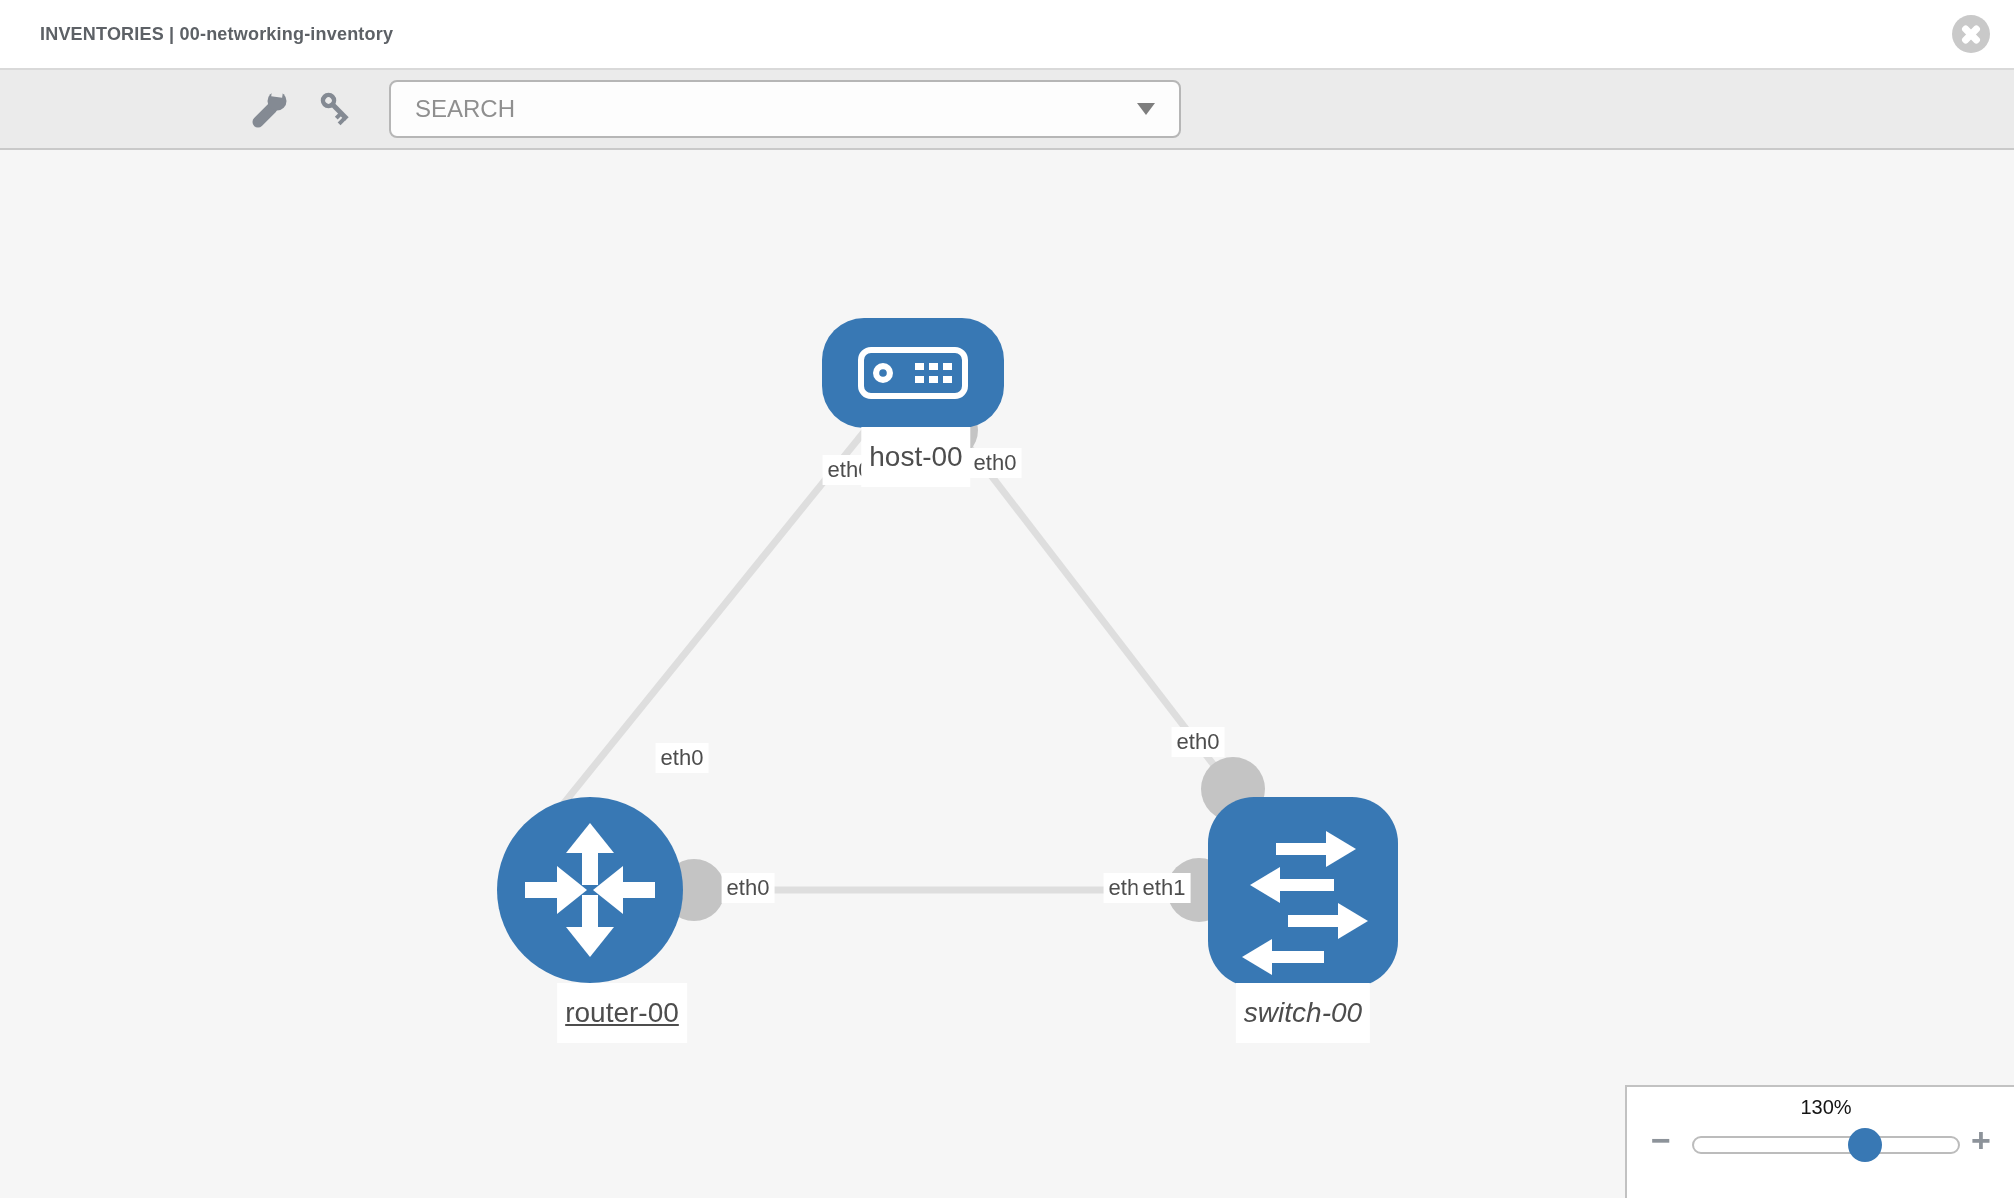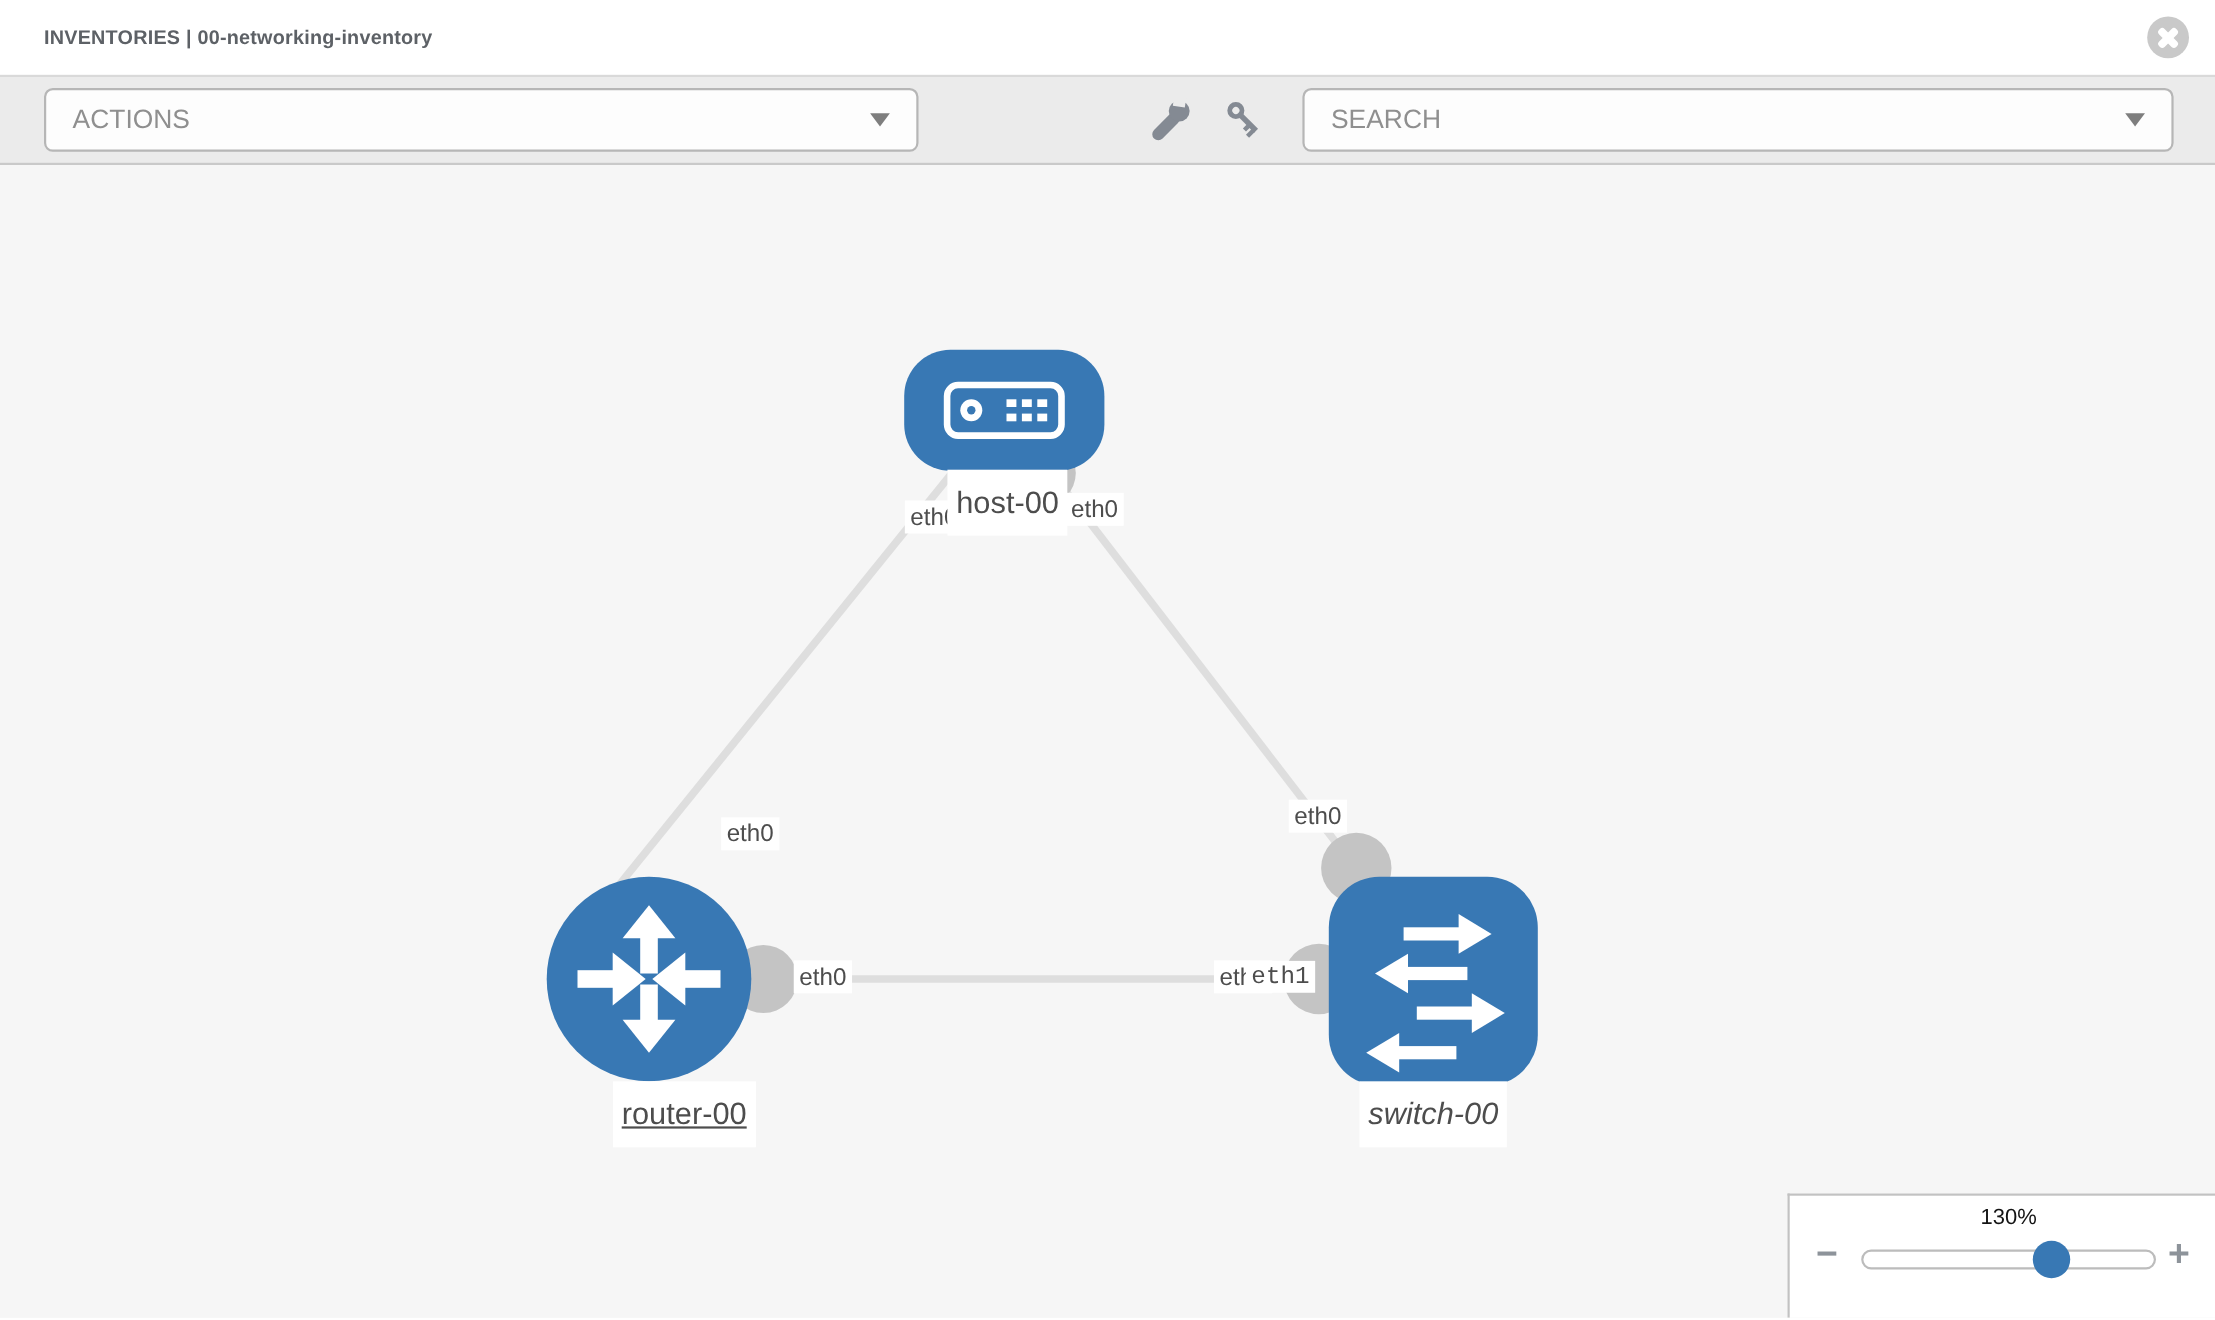--- a/index.html
+++ b/index.html
@@ -63,24 +63,20 @@
 </style>
 </head>
 <body>
 
 <div class="header">
   <span class="title">INVENTORIES | 00-networking-inventory</span>
   <div class="close-btn"></div>
 </div>
 
 <div class="toolbar">
-  <div class="select-box actions-box">
-    <span>ACTIONS</span>
-    <span class="caret"></span>
-  </div>
 
   <svg class="tool-icon wrench" viewBox="0 0 40 40">
     <line x1="9" y1="33" x2="23" y2="19" stroke="#848a93" stroke-width="11" stroke-linecap="round"></line>
     <circle cx="28" cy="12" r="9.5" fill="#848a93"></circle>
     <rect x="23" y="-3" width="11" height="11" fill="#ebebeb" transform="rotate(8 28 2)"></rect>
   </svg>
 
   <svg class="tool-icon key" viewBox="0 0 40 40">
     <g transform="rotate(45 20 20)" fill="#848a93">
       <circle cx="8" cy="20" r="5.5" fill="none" stroke="#848a93" stroke-width="4.5"></circle>
@@ -153,21 +149,21 @@
       </g>
     </svg>
   </div>
 
   <span class="lbl eth-lbl" style="left:849px; top:320px;">eth0</span>
   <span class="lbl eth-lbl" style="left:995px; top:313px;">eth0</span>
   <span class="lbl eth-lbl" style="left:682px; top:608px;">eth0</span>
   <span class="lbl eth-lbl" style="left:1198px; top:592px;">eth0</span>
   <span class="lbl eth-lbl" style="left:748px; top:738px;">eth0</span>
   <span class="lbl eth-lbl" style="left:1130px; top:738px;">eth0</span>
-  <span class="lbl eth-lbl" style="left:1164px; top:738px; z-index:5;font-family:Liberation Mono, monospace;">eth1</span>
+  <span class="lbl eth-lbl" style="left:1164px; top:738px; z-index:5;">eth1</span>
 
   <span class="lbl name-lbl" style="left:916px; top:307px;">host-00</span>
   <span class="lbl name-lbl" style="left:622px; top:863px;text-decoration:underline;">router-00</span>
   <span class="lbl name-lbl" style="left:1303px; top:863px;font-style:italic;">switch-00</span>
 
   <div class="zoom-panel">
     <div class="zoom-value">130%</div>
     <div class="zoom-minus">−</div>
     <div class="zoom-track"></div>
     <div class="zoom-knob"></div>

